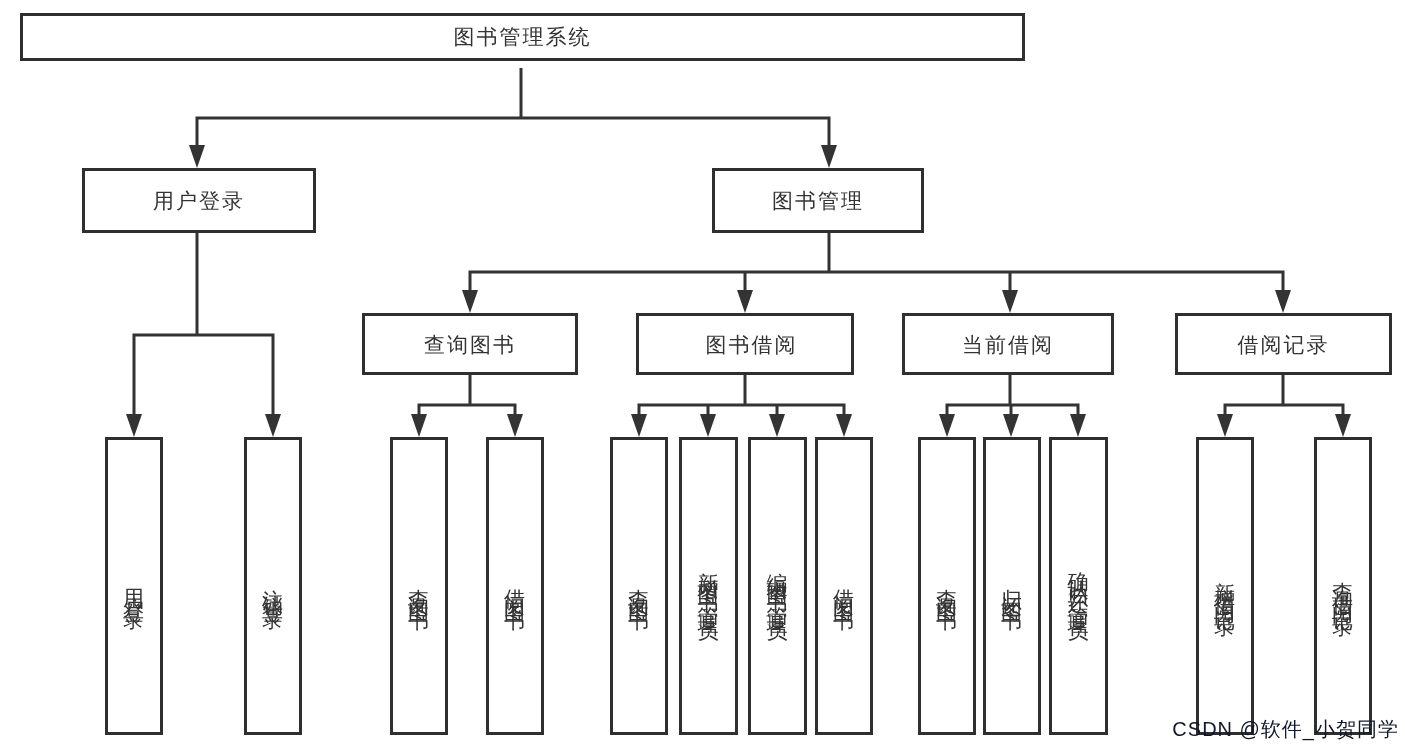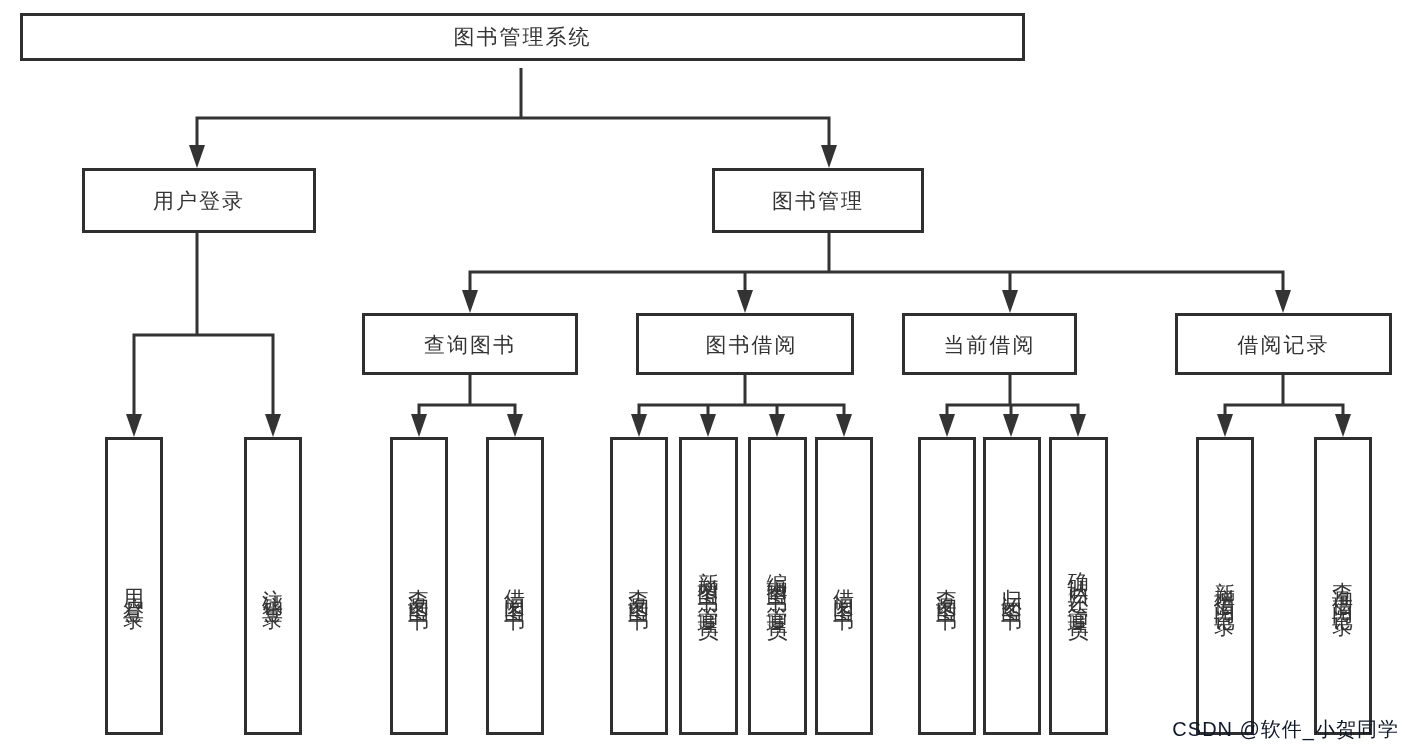--- a/index.html
+++ b/index.html
@@ -42,21 +42,21 @@
   }
   
   #n-root   { left:20px;  top:13px;  width:1005px; height:48px;font-family:Liberation Serif, serif; }
   
   #n-login  { left:82px;  top:168px; width:234px; height:65px; }
   #n-mgmt   { left:712px; top:168px; width:212px; height:65px; }
   
   .lvl3 { top:313px; height:62px; }
   #n-rec    { left:362px;  width:216px; }
   #n-borrow { left:636px;  width:218px;padding-left:13px; }
-  #n-cur    { left:902px;  width:175px; }
+  #n-cur    { left:902px;  width:212px; }
   #n-rec2   { left:1175px; width:217px; }
   
   #lf-login   { left:105px; }
   #lf-logout  { left:244px; }
   #lf-q1      { left:390px; }
   #lf-b1      { left:486px; }
   #lf-q2      { left:610px; }
   #lf-add     { left:679px; width:59px; }
   #lf-edit    { left:748px; width:59px; }
   #lf-b2      { left:815px; }

